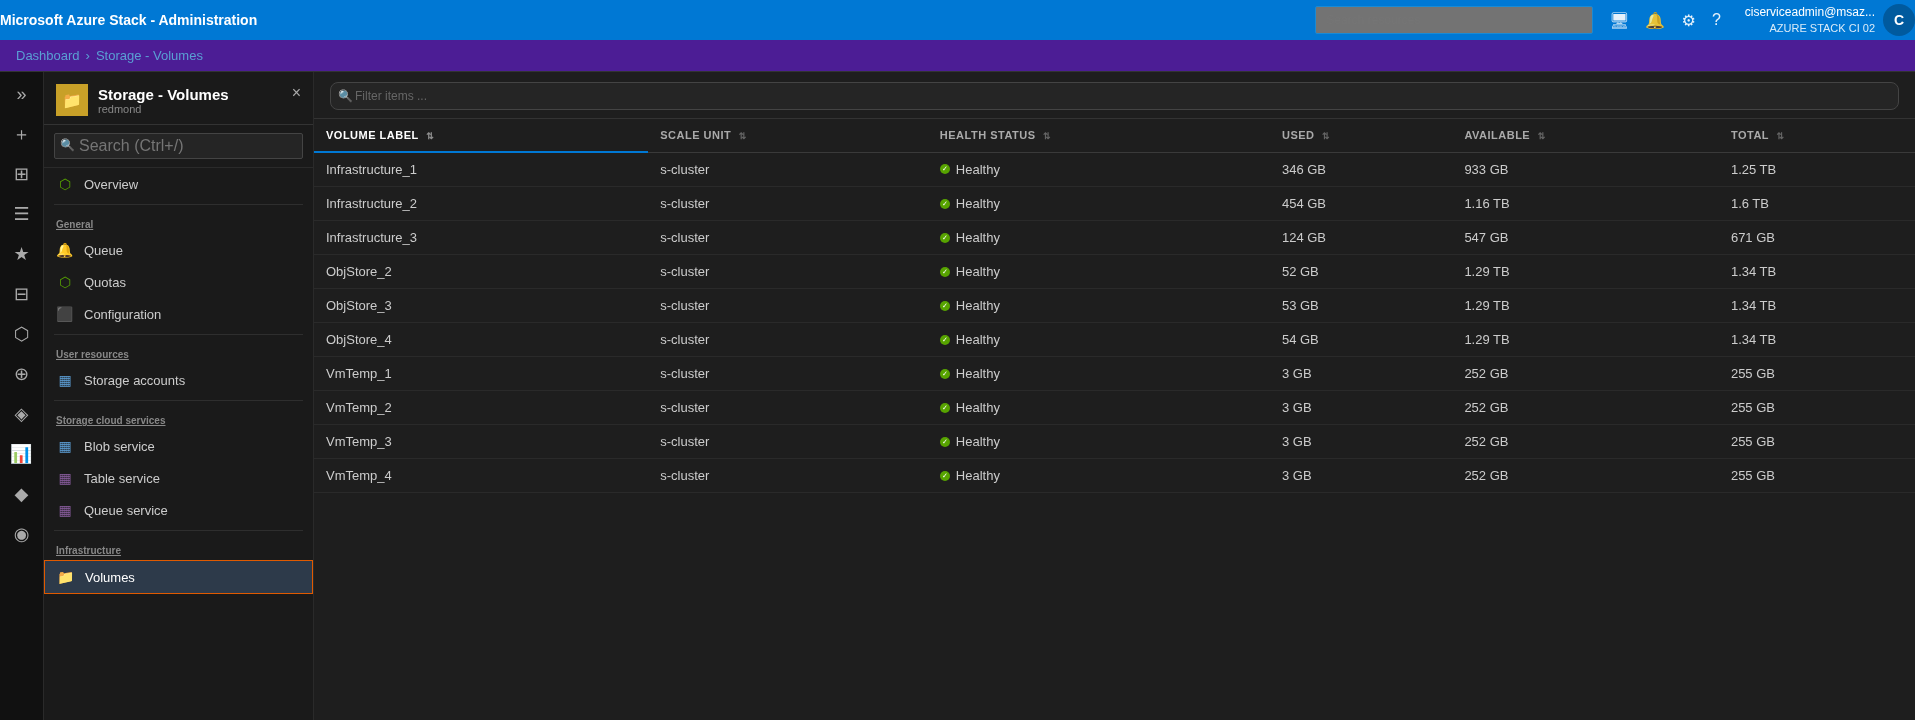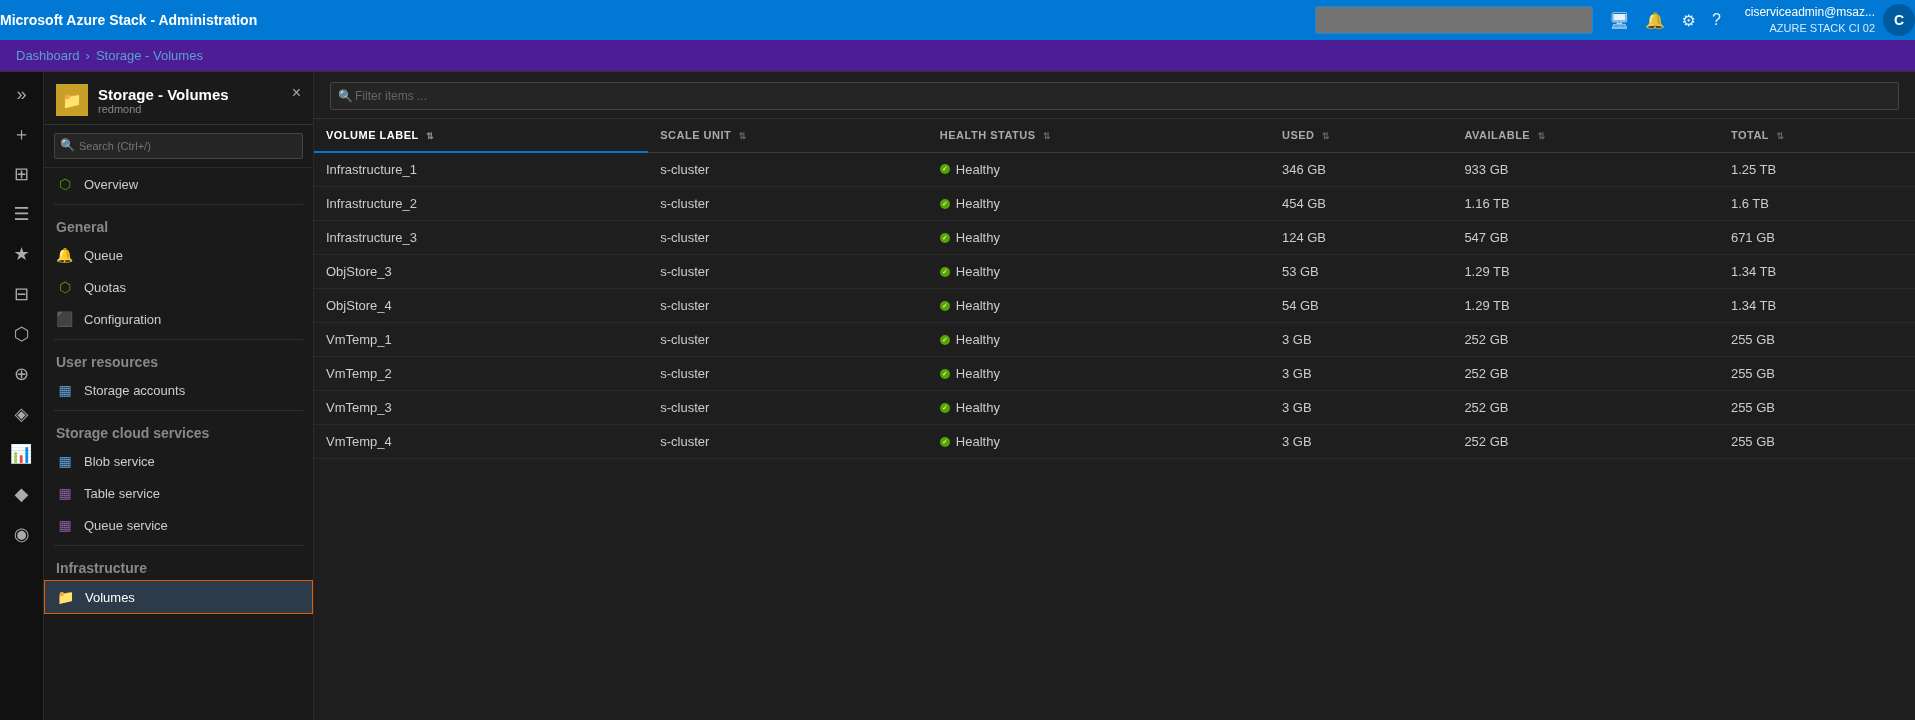--- a/index.html
+++ b/index.html
@@ -154,37 +154,38 @@
       padding: 8px 10px;
       border-bottom: 1px solid #2a2a2a;
     }
     .left-nav-search input {
       width: 100%;
       background: #252525;
       border: 1px solid #444;
       color: #ccc;
       height: 26px;
       padding: 0 8px 0 24px;
-      font-size: 11px;
+      font-size: 16px;
       outline: none;
       border-radius: 2px;
     }
     .left-nav-search-wrap {
       position: relative;
     }
     .left-nav-search-icon {
       position: absolute; left: 6px; top: 5px;
       color: #888; font-size: 12px;
     }
     .left-nav-section-label {
       padding: 10px 12px 4px 12px;
-      font-size: 14px;
+      font-size: 10px;
       color: #888;
       text-transform: none;
       font-weight: 600;
+      text-decoration: underline;
     }
     .left-nav-item {
       display: flex;
       align-items: center;
       padding: 7px 12px;
       gap: 10px;
       cursor: pointer;
       color: #ccc;
       font-size: 13px;
     }
@@ -228,21 +229,21 @@
     }
     .filter-input {
       background: #252525;
       border: 1px solid #444;
       color: #ccc;
       height: 28px;
       width: 100%;
       padding: 0 8px 0 24px;
       font-size: 12px;
       outline: none;
-      border-radius: 2px;
+      border-radius: 8px;
     }
     .filter-input::placeholder { color: #666; }
 
     
     .table-wrap {
       flex: 1;
       overflow-y: auto;
     }
     table {
       width: 100%;
@@ -488,20 +489,33 @@
         <div class="health-badge">
           <div class="health-dot"></div>
           <span>Healthy</span>
         </div>
       </td>
       <td>124 GB</td>
       <td>547 GB</td>
       <td>671 GB</td>
     </tr>
             <tr>
+      <td>ObjStore_2</td>
+      <td>s-cluster</td>
+      <td>
+        <div class="health-badge">
+          <div class="health-dot"></div>
+          <span>Healthy</span>
+        </div>
+      </td>
+      <td>52 GB</td>
+      <td>1.29 TB</td>
+      <td>1.34 TB</td>
+    </tr>
+            <tr>
       <td>ObjStore_3</td>
       <td>s-cluster</td>
       <td>
         <div class="health-badge">
           <div class="health-dot"></div>
           <span>Healthy</span>
         </div>
       </td>
       <td>53 GB</td>
       <td>1.29 TB</td>

